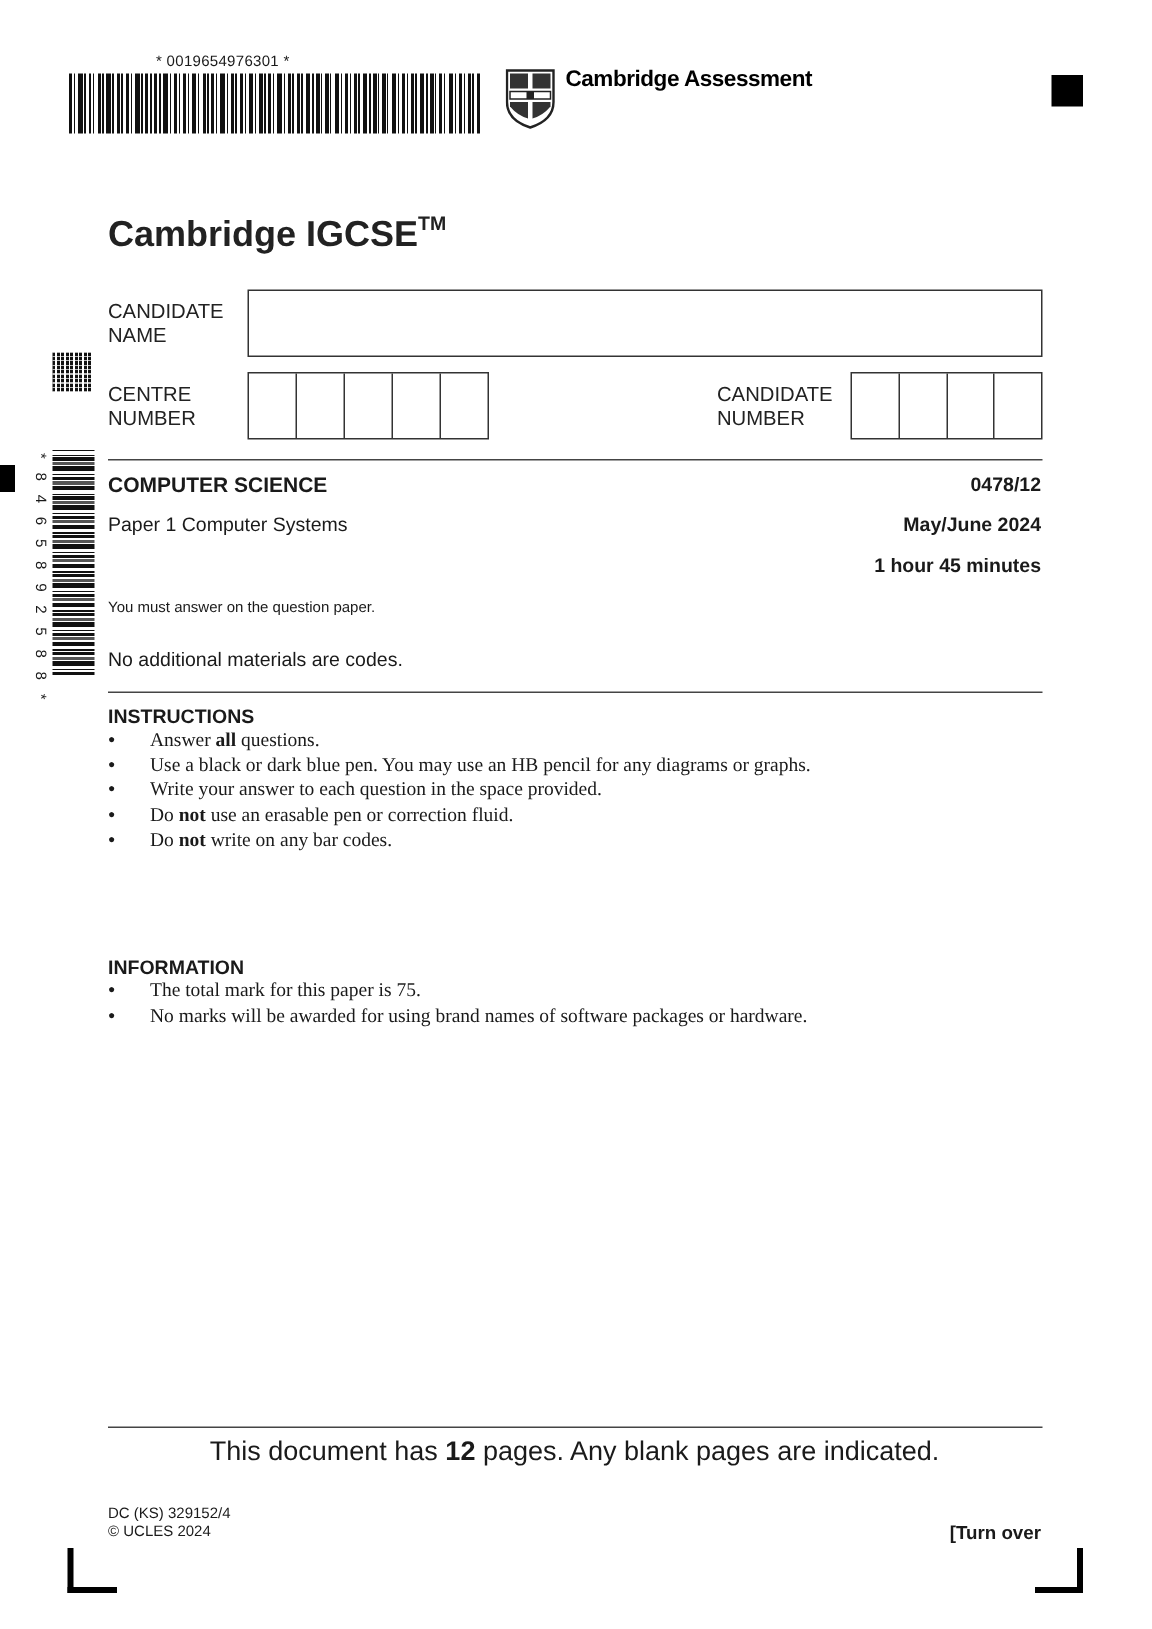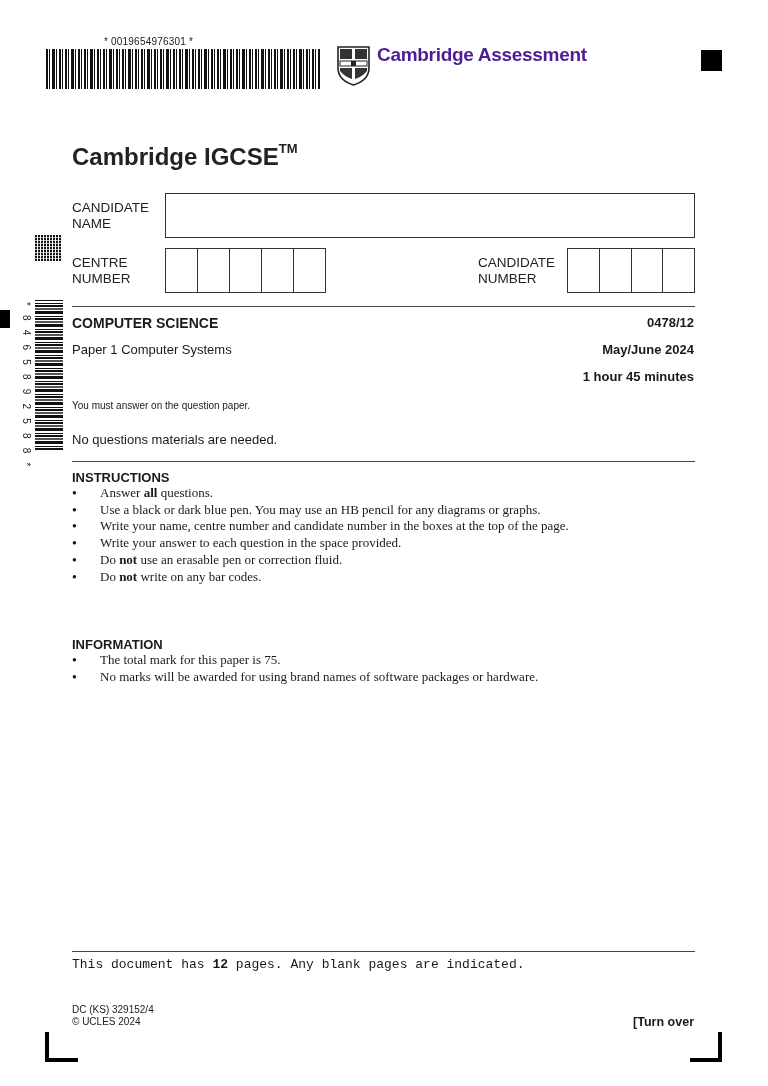--- a/index.html
+++ b/index.html
@@ -10,21 +10,21 @@
   
   .barcode-num { left: 104px; top: 36px; font-size: 10px; letter-spacing: 0.2px; }
   .barcode-h { left: 46px; top: 49px; width: 274px; height: 40px;
     background: repeating-linear-gradient(90deg,
       #111 0 2px, #fff 2px 3px, #111 3px 4px, #fff 4px 6px, #111 6px 9px, #fff 9px 10px,
       #111 10px 11px, #fff 11px 13px, #111 13px 15px, #fff 15px 16px, #111 16px 17px, #fff 17px 19px); }
 
   
   .logo { left: 337px; top: 44px; width: 246px; height: 46px; }
   .crest { left: 0; top: 2px; width: 33px; height: 40px; }
-  .logo-line1 { left: 40px; top: 0px; font-size: 19px; font-weight: bold; color: #4c1d95; letter-spacing: -0.3px; white-space: nowrap; }
+  .logo-line1 { left: 40px; top: 0px; font-size: 15px; font-weight: bold; color: #000000; letter-spacing: -0.3px; white-space: nowrap; }
   .logo-line2 { left: 40px; top: 22px; font-size: 21px; color: #222; letter-spacing: -0.3px; white-space: nowrap; }
 
   .corner-square { left: 701px; top: 50px; width: 21px; height: 21px; background: #000; }
 
   
   .title { left: 72px; top: 143px; font-size: 24px; font-weight: bold; color: #222; white-space: nowrap; }
   .title sup { font-size: 13px; vertical-align: top; position: relative; top: -2px; }
 
   .label { font-size: 13.5px; line-height: 16px; color: #222; }
   .box { border: 1.3px solid #333; box-sizing: border-box; }
@@ -55,21 +55,21 @@
   .duration { right: 74px; top: 369px; font-size: 13px; font-weight: bold; text-align: left; }
   .note1 { left: 72px; top: 400px; font-size: 10px; }
   .note2 { left: 72px; top: 432px; font-size: 13px; }
 
   .section-head { font-size: 13px; font-weight: bold; }
   .bullets { list-style: none; margin: 0; padding: 0; font-size: 13px; line-height: 16.7px; font-family: Liberation Serif, serif; }
   .bullets li { position: relative; padding-left: 28px; white-space: nowrap; }
   .bullets li::before { content: "\25CF"; position: absolute; left: 0; top: 0; font-size: 8px; }
   .bullets b { font-weight: bold; }
 
-  .pages { left: 72px; width: 622px; top: 957px; text-align: left; font-size: 13px; font-family: Liberation Mono, monospace; }
+  .pages { left: 72px; width: 622px; top: 957px; text-align: center; font-size: 18px; }
   .ref1 { left: 72px; top: 1004px; font-size: 10px; }
   .ref2 { left: 72px; top: 1016px; font-size: 10px; }
   .turn { right: 74px; top: 1015px; font-size: 12.5px; font-weight: bold; }
 
   .crop { background: #000; }
 </style>
 </head>
 <body>
 
 <div class="abs barcode-num">* 0019654976301 *</div>
@@ -134,30 +134,29 @@
 <div class="abs barcode-v"></div>
 
 <div class="abs rule" style="left:72px; top:306px; width:623px;"></div>
 
 <div class="abs subject">COMPUTER SCIENCE</div>
 <div class="abs code">0478/12</div>
 <div class="abs paper">Paper 1 Computer Systems</div>
 <div class="abs session">May/June 2024</div>
 <div class="abs duration">1 hour 45 minutes</div>
 <div class="abs note1">You must answer on the question paper.</div>
-<div class="abs note2">No questions materials are needed.</div>
+<div class="abs note2">No additional materials are codes.</div>
 
 <div class="abs rule" style="left:72px; top:461px; width:623px;"></div>
 
 <div class="abs" style="left:72px; top:470px; width:630px;">
   <div class="section-head">INSTRUCTIONS</div>
   <ul class="bullets">
     <li><span>Answer </span><b>all</b><span> questions.</span></li>
     <li><span>Use a black or dark blue pen. You may use an HB pencil for any diagrams or graphs.</span></li>
-    <li><span>Write your name, centre number and candidate number in the boxes at the top of the page.</span></li>
     <li><span>Write your answer to each question in the space provided.</span></li>
     <li><span>Do </span><b>not</b><span> use an erasable pen or correction fluid.</span></li>
     <li><span>Do </span><b>not</b><span> write on any bar codes.</span></li>
   </ul>
 </div>
 
 <div class="abs" style="left:72px; top:637px; width:630px;">
   <div class="section-head">INFORMATION</div>
   <ul class="bullets">
     <li>The total mark for this paper is 75.</li>

